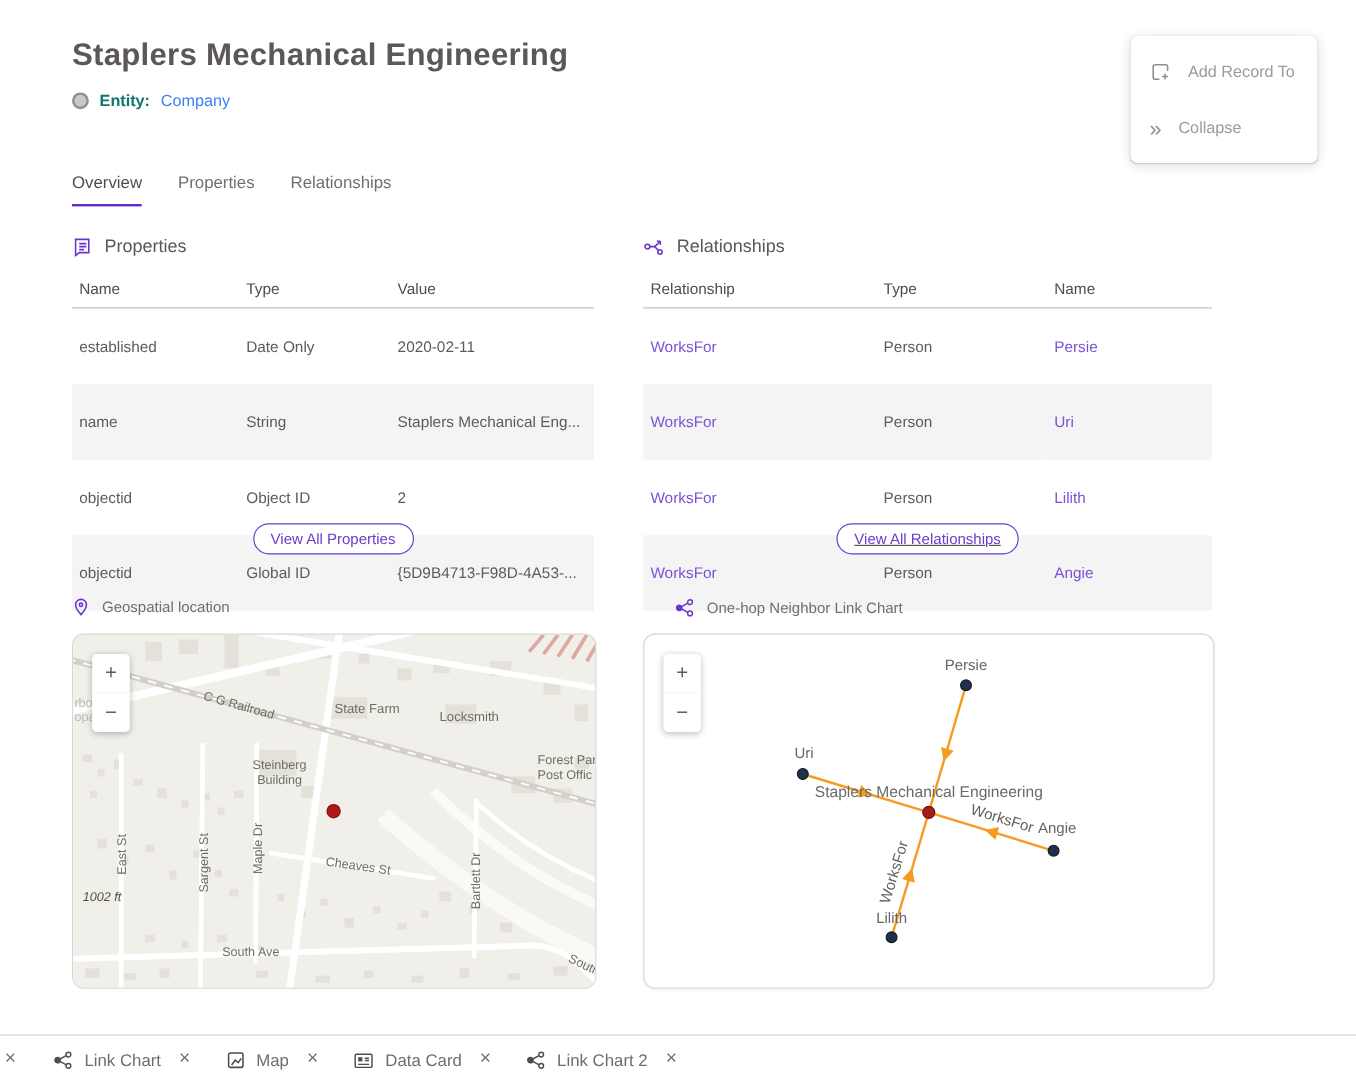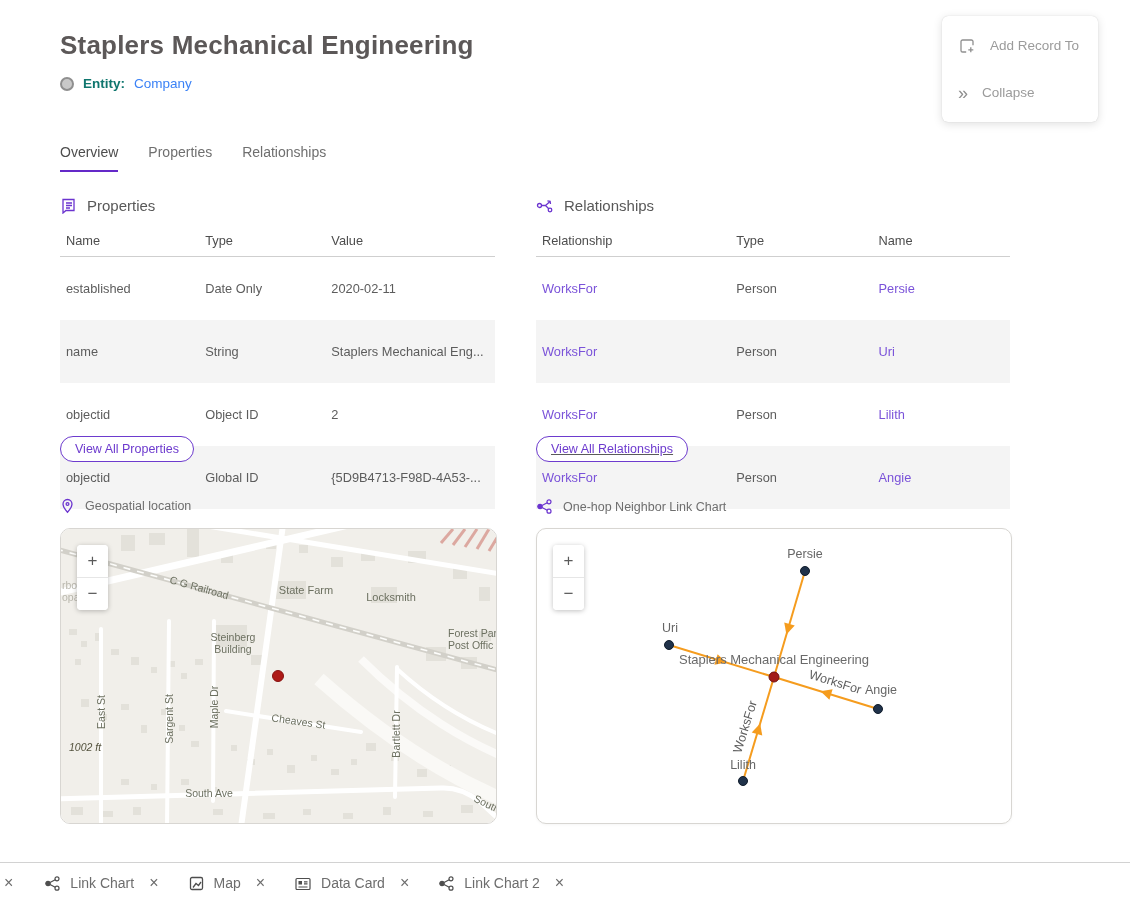--- a/index.html
+++ b/index.html
@@ -6,47 +6,47 @@
   body{width:1130px;height:903px;position:relative;overflow:hidden;
        font-family:"Liberation Sans",sans-serif;color:#5a5a5a;}
   svg{display:block;}
   
   .page-title{position:absolute;left:60px;top:30px;font-size:26px;font-weight:700;color:#5c5858;letter-spacing:.2px;}
   .entity-row{position:absolute;left:60px;top:76px;display:flex;align-items:center;gap:9px;font-size:13.5px;}
   .entity-dot{width:14px;height:14px;border-radius:50%;background:#c9c9c9;border:2px solid #8f8f8f;box-sizing:border-box;}
   .entity-label{font-weight:700;color:#0f766e;}
   .entity-value{color:#3b82f6;}
   
-  .context-menu{position:absolute;left:942px;top:16px;width:156px;background:#fff;border-radius:6px;
+  .context-menu{position:absolute;left:942px;top:30px;width:156px;background:#fff;border-radius:6px;
       box-shadow:0 0 1px rgba(0,0,0,.2),0 2px 10px rgba(0,0,0,.13);padding:6px 0;}
   .menu-item{display:flex;align-items:center;gap:14px;height:47px;padding:0 16px;font-size:13.5px;color:#9b9b9b;cursor:pointer;}
   .menu-item .mi-icon{color:#8f8f8f;display:flex;}
   .collapse-glyph{font-size:18px;line-height:1;color:#8f8f8f;}
   
   .tabs{position:absolute;left:60px;top:144px;display:flex;gap:30px;font-size:14px;}
   .tab{padding-bottom:10px;color:#6f6f6f;cursor:pointer;border-bottom:2.5px solid transparent;}
   .tab.active{color:#4d4d4d;border-bottom-color:#6429c8;}
   
   .section{position:absolute;top:197px;}
   .section.left{left:60px;width:435px;}
   .section.right{left:536px;width:474px;}
   .section-header{display:flex;align-items:center;gap:10px;font-size:15px;color:#585858;}
   .section-header .sh-icon{color:#6b34cf;display:flex;}
   table.data-table{width:100%;border-collapse:collapse;margin-top:11px;font-size:12.8px;table-layout:fixed;}
   table.data-table th{text-align:left;font-weight:400;color:#4d4d4d;padding:8px 6px;border-bottom:1px solid #cfcfcf;}
   table.data-table td{color:#5c5c5c;padding:24px 6px;white-space:nowrap;overflow:hidden;text-overflow:ellipsis;}
   table.data-table tbody tr:nth-child(even){background:#f4f4f4;}
   .cell-link{color:#7a52d9;text-decoration:none;cursor:pointer;}
-  .btn-row{position:absolute;top:436px;display:flex;justify-content:flex-start;}
+  .btn-row{position:absolute;top:436px;display:flex;justify-content:center;}
   .btn-row.left{left:60px;width:435px;}
   .btn-row.right{left:536px;width:474px;text-decoration:underline;}
   .pill-btn{background:#fff;border:1px solid #6d3bce;color:#6d3bce;border-radius:16px;
       font-size:12.5px;padding:5px 14px;font-family:"Liberation Sans",sans-serif;cursor:pointer;}
   .sub-header{position:absolute;top:498px;display:flex;align-items:center;gap:10px;font-size:12.5px;color:#6e6e6e;}
-  .sub-header.left{left:60px;text-align:right;} .sub-header.right{left:536px;}
+  .sub-header.left{left:60px;text-align:right;} .sub-header.right{left:562px;}
   .sub-header .sh-icon{color:#6b34cf;display:flex;}
   
   .card{position:absolute;top:528px;border:1px solid #d8d6d2;border-radius:10px;overflow:hidden;background:#fff;}
   .map-card{left:60px;width:435px;height:294px;}
   .chart-card{left:536px;width:474px;height:294px;box-shadow:0 1px 3px rgba(0,0,0,.04);}
   .zoom-ctrl{position:absolute;left:16px;top:16px;width:31px;background:#fff;border-radius:4px;
       box-shadow:0 1px 5px rgba(0,0,0,.25);display:flex;flex-direction:column;z-index:5;}
   .zoom-btn{height:32px;display:flex;align-items:center;justify-content:center;font-size:17px;color:#5a5a5a;cursor:pointer;background:#fff;}
   .zoom-btn:first-child{border-bottom:1px solid #e6e6e6;border-radius:4px 4px 0 0;}
   .zoom-btn:last-child{border-radius:0 0 4px 4px;}

